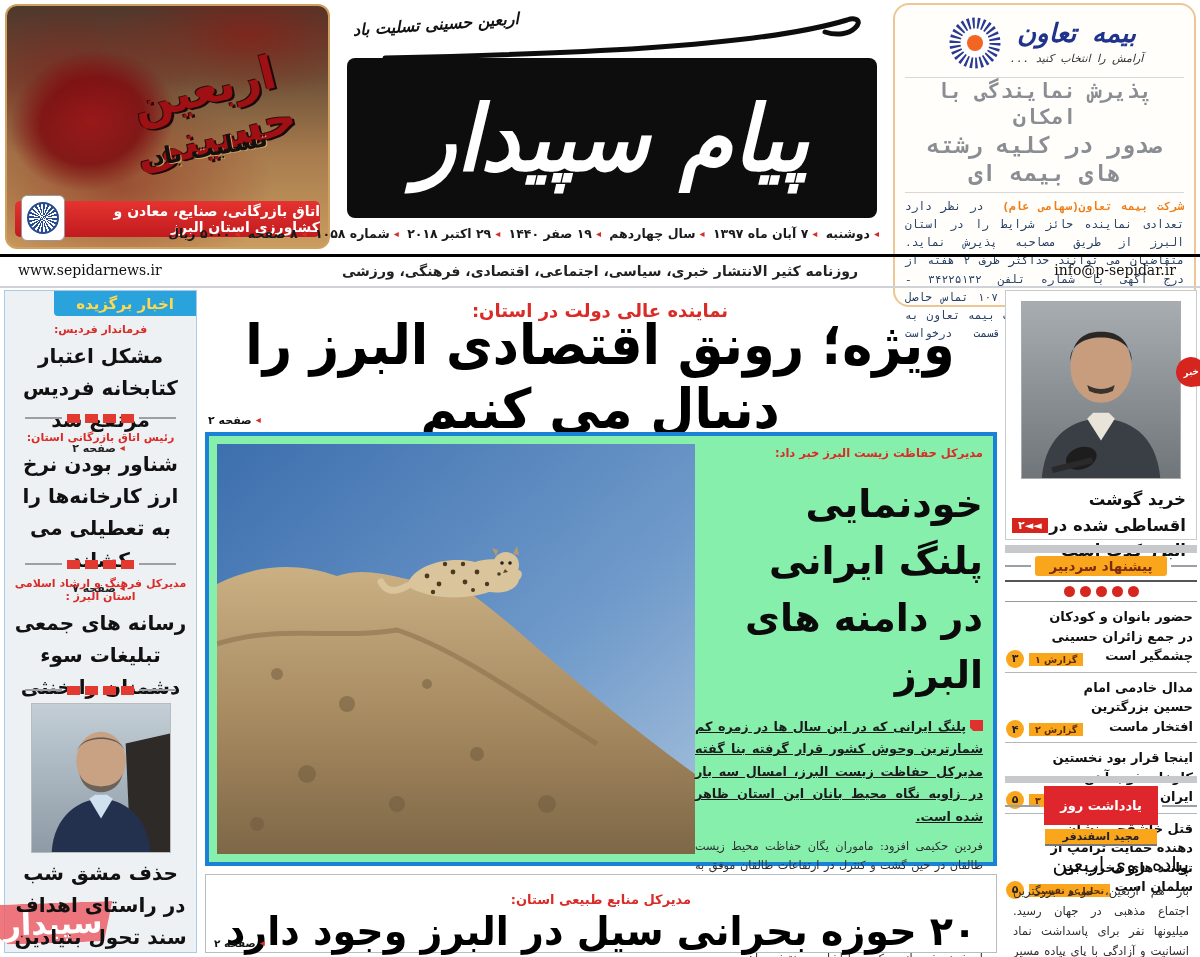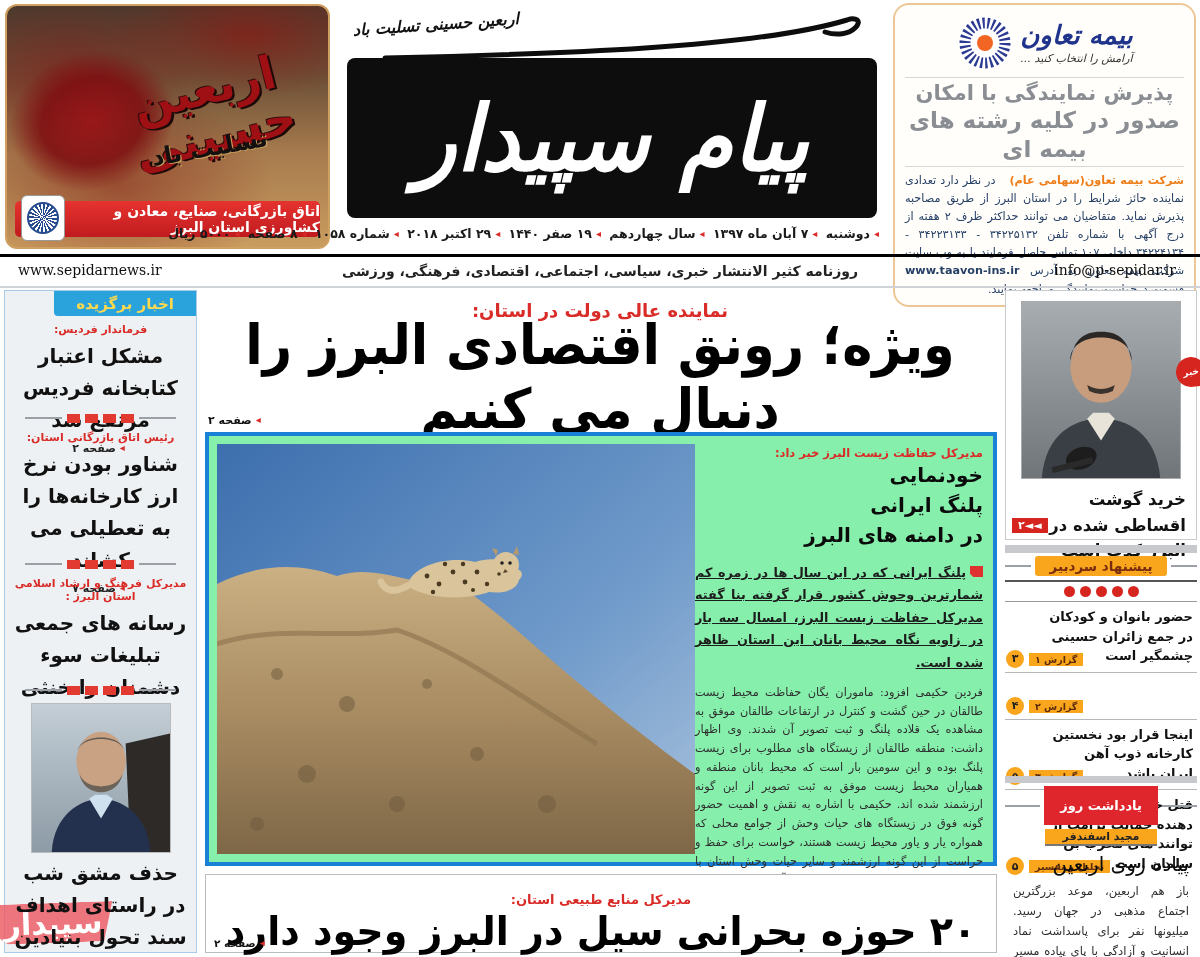--- a/index.html
+++ b/index.html
@@ -62,21 +62,21 @@
     color:#fff; font-size:86px; font-weight:bold; font-style:italic;
     transform:scaleY(1.05); letter-spacing:2px; white-space:nowrap;
   }
   .dateline {
     position:absolute; left:0; right:0; top:226px; text-align:center;
     font-size:12.5px; font-weight:bold; color:#1a1a1a; white-space:nowrap;
   }
   .tri { color:#d92b27; font-size:10px; margin:0 4px; vertical-align:1px; }
   .taavon-ad {
     position:absolute; left:893px; top:3px; width:303px; height:304px;
-    border:2px solid #ecc795; border-radius:16px; background:#fffefb; padding:6px 10px 4px;
+    border:2px solid #ecc795; border-radius:16px; background:#fffefb; padding:6px 10px 4px;font-family:Liberation Mono, monospace;
   }
   .ad-logo-row { display:flex; flex-direction:row; align-items:center; justify-content:center; gap:6px; height:64px; }
   .ad-brand-col { text-align:center; }
   .ad-brand { font-size:26px; font-weight:bold; font-style:italic; color:#20348c; line-height:1; }
   .ad-slogan { font-size:11px; font-style:italic; color:#333; margin-top:4px; }
   .ad-headline { text-align:center; font-weight:bold; color:#8a8d92; line-height:1.25;
     border-top:1px solid #d8d8d8; border-bottom:1px solid #d8d8d8; padding:2px 0; margin-top:2px;
     text-shadow:0 1px 0 #fff; }
   .ad-h1 { font-size:21px; display:block; }
   .ad-h2 { font-size:23px; display:block; }
@@ -123,21 +123,21 @@
   .lead-headline { position:absolute; left:200px; width:800px; top:318px; text-align:center;
     color:#000; font-size:51px; font-weight:bold; letter-spacing:-1px; transform:scaleY(1.08); }
   .lead-page { position:absolute; left:208px; top:414px; font-size:11px; font-weight:bold; color:#111; }
   .leopard-box {
     position:absolute; left:205px; top:432px; width:792px; height:434px;
     border:4px solid #1a82d6; background:#86efac;
   }
   .leo-photo { position:absolute; left:8px; top:8px; width:478px; height:410px; }
   .leo-text { position:absolute; right:10px; top:10px; width:288px; }
   .leo-kicker { color:#d92b27; font-size:11.5px; font-weight:bold; text-align:right; }
-  .leo-headline { color:#0b0b0b; font-size:20px; font-weight:bold; line-height:1.5; text-align:right; margin-top:0; }
+  .leo-headline { color:#0b0b0b; font-size:38px; font-weight:bold; line-height:1.5; text-align:right; margin-top:16px; }
   .leo-lead { margin-top:12px; font-size:12.8px; font-weight:bold; color:#1c1c1c; line-height:1.75;
     text-align:justify; text-decoration:underline; }
   .lead-marker { display:inline-block; width:13px; height:11px; background:#e03131; margin-left:4px;
     clip-path:polygon(0 0,100% 0,100% 100%,25% 100%,0 70%); }
   .leo-body { margin-top:10px; font-size:11.3px; color:#2e2e2e; line-height:1.66; text-align:justify; }
   .flood-box {
     position:absolute; left:205px; top:874px; width:792px; height:79px;
     border:1px solid #b9bcc0; background:#fff; padding-top:17px;
   }
   .flood-kicker { text-align:center; color:#d92b27; font-size:13px; font-weight:bold; }
@@ -426,20 +426,21 @@
         <i></i>
         <i></i>
       </div>
 
     <div class="ep-item">
       <div class="ep-text">حضور بانوان و کودکان در جمع زائران حسینی چشمگیر است</div>
       <span class="ep-tag">گزارش ۱</span>
       <span class="ep-num">۳</span>
     </div>
     <div class="ep-item">
+      <div class="ep-text">مدال خادمی امام حسین بزرگترین افتخار ماست</div>
       <span class="ep-tag">گزارش ۲</span>
       <span class="ep-num">۴</span>
     </div>
     <div class="ep-item">
       <div class="ep-text">اینجا قرار بود نخستین کارخانه ذوب آهن ایران باشد</div>
       <span class="ep-tag">گزارش ۳</span>
       <span class="ep-num">۵</span>
     </div>
     <div class="ep-item">
       <div class="ep-text">قتل خاشقجی نشان دهنده حمایت ترامپ از توانند های مخرب بن سلمان است</div>

